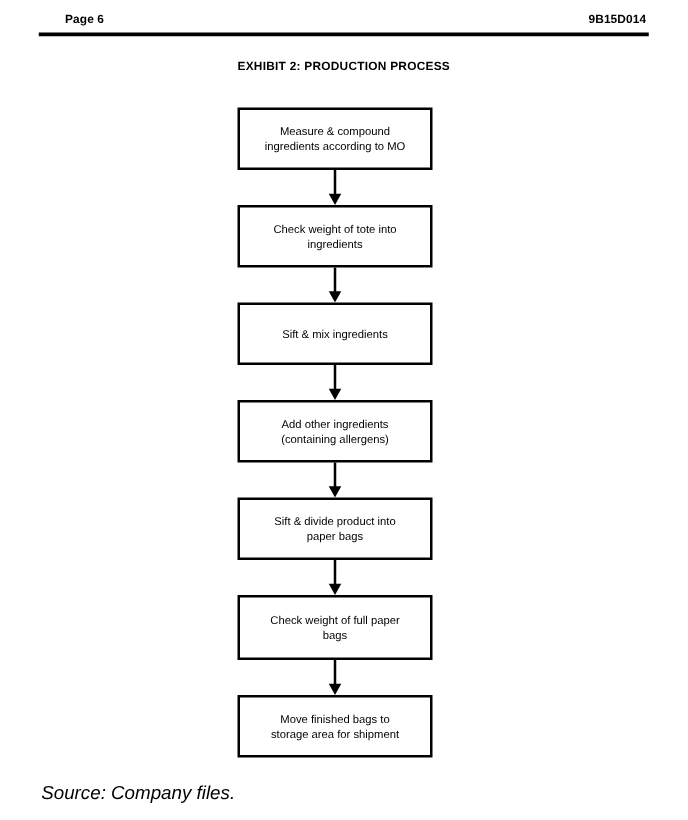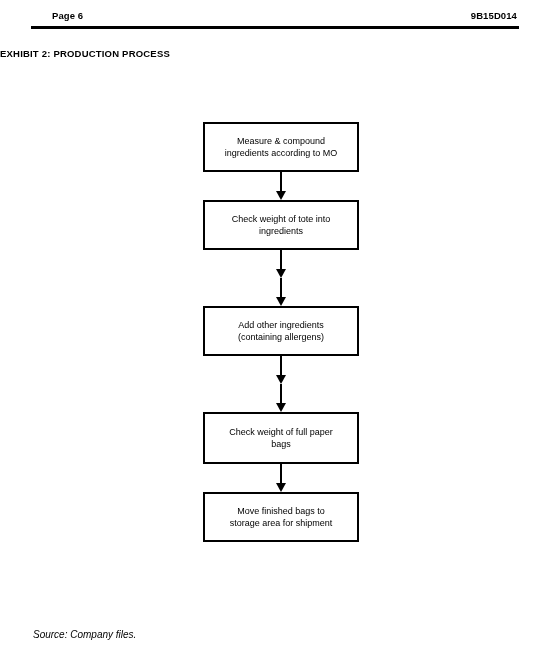--- a/index.html
+++ b/index.html
@@ -43,33 +43,32 @@
     height: 3px;
     background: #000000;
   }
 
   
   .exhibit-title {
     position: absolute;
     left: 0;
     top: 48px;
     width: 550px;
-    text-align: left;
+    text-align: center;
     font-size: 9.5px;
     font-weight: bold;
     letter-spacing: 0.2px;
   }
 
   
   .flowchart {
     position: absolute;
-    left: 203px;
+    left: 190px;
     top: 86px;
     width: 156px;
-    margin-top: 36px;
   }
   .flow-node {
     position: relative;
     box-sizing: border-box;
     width: 156px;
     border: 2px solid #000000;
     background: #ffffff;
     display: flex;
     align-items: center;
     justify-content: center;
@@ -110,21 +109,21 @@
     border-left: 5px solid transparent;
     border-right: 5px solid transparent;
     border-top: 9px solid #000000;
   }
 
   
   .source-note {
     position: absolute;
     left: 33px;
     top: 629px;
-    font-size: 10px;
+    font-size: 15px;
     font-style: italic;
     line-height: 12px;
   }
 </style>
 </head>
 <body>
 
 <div class="page-header">
   <div class="hdr-left">Page 6</div>
   <div class="hdr-right">9B15D014</div>
@@ -148,36 +147,43 @@
   <div class="flow-node h-two">
     <span class="node-label">Check weight of tote into
 ingredients</span>
   </div>
 
   <div class="connector">
     <div class="stem"></div>
     <div class="head"></div>
   </div>
 
+  <div class="flow-node h-two">
+    <span class="node-label">Sift &amp; mix ingredients</span>
+  </div>
 
   <div class="connector">
     <div class="stem"></div>
     <div class="head"></div>
   </div>
 
   <div class="flow-node h-two">
     <span class="node-label">Add other ingredients
 (containing allergens)</span>
   </div>
 
   <div class="connector">
     <div class="stem"></div>
     <div class="head"></div>
   </div>
 
+  <div class="flow-node h-two">
+    <span class="node-label">Sift &amp; divide product into
+paper bags</span>
+  </div>
 
   <div class="connector">
     <div class="stem"></div>
     <div class="head"></div>
   </div>
 
   <div class="flow-node h-three">
     <span class="node-label">Check weight of full paper
 bags</span>
   </div>

